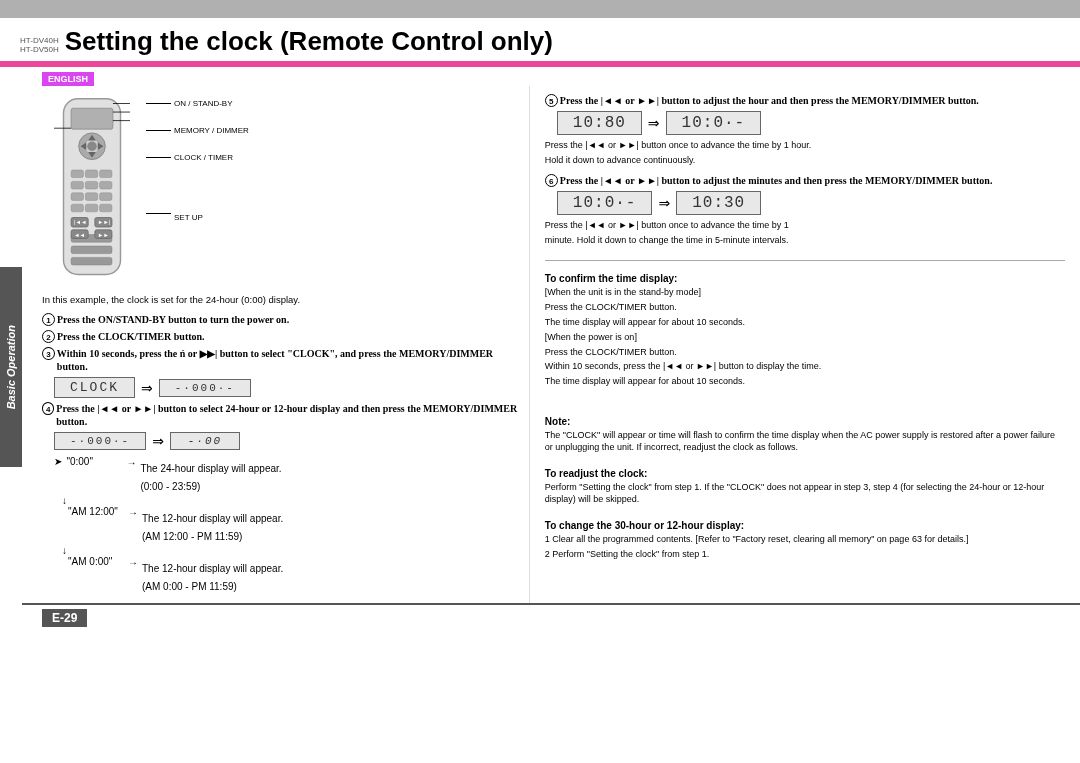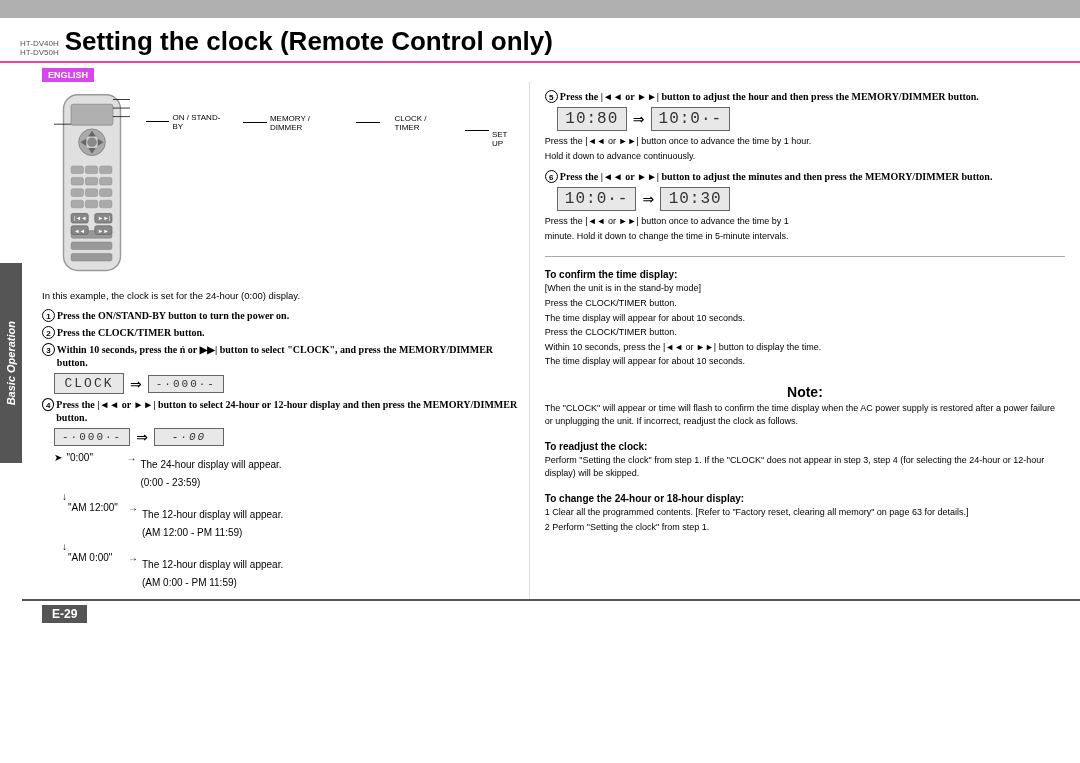--- a/index.html
+++ b/index.html
@@ -23,23 +23,23 @@
     
     .top-bar {
       width: 100%;
       height: 18px;
       background: #b0b0b0;
     }
 
     
     .header-section {
       display: flex;
-      align-items: flex-end;
+      align-items: center;
       padding: 8px 20px 4px 20px;
-      border-bottom: 2px solid #ec4899;
+      border-bottom: 6px solid #ec4899;
     }
 
     .model-labels {
       display: flex;
       flex-direction: column;
       font-size: 8px;
       color: #555;
       margin-top: 6px;
       margin-right: 6px;
     }
@@ -125,21 +125,21 @@
       align-items: center;
       gap: 6px;
       margin: 4px 0 4px 12px;
     }
 
     .display-box {
       border: 1px solid #666;
       background: #e8e8e8;
       font-family: 'Courier New', monospace;
       font-size: 13px;
-      padding: 2px 7px;
+      padding: 2px 15px;
       letter-spacing: 2px;
       min-width: 70px;
       text-align: center;
       color: #333;
     }
 
     .arrow-right {
       font-size: 14px;
       color: #000;
     }
@@ -236,23 +236,22 @@
     }
 
     .example-text {
       font-size: 9.5px;
       margin: 4px 0 4px 0;
       color: #000;
     }
 
     .note-text {
       font-weight: bold;
-      font-size: 14px;
-      margin-top: 8px;
-      text-align: center;
+      font-size: 10px;
+      margin-top: 20px;
     }
 
     .num-circle {
       display: inline-block;
       width: 13px;
       height: 13px;
       border: 1px solid #000;
       border-radius: 50%;
       text-align: center;
       line-height: 13px;
@@ -353,30 +352,30 @@
 
             <text x="31" y="137" font-size="6" fill="#fff">|◄◄</text>
             <text x="56" y="137" font-size="6" fill="#fff">►►|</text>
 
             <rect x="28" y="143" width="18" height="9" rx="2" fill="#888" stroke="#666" stroke-width="0.8"></rect>
             <rect x="53" y="143" width="18" height="9" rx="2" fill="#888" stroke="#666" stroke-width="0.8"></rect>
             <text x="31" y="150" font-size="6" fill="#fff">◄◄</text>
             <text x="56" y="150" font-size="6" fill="#fff">►►</text>
           </svg>
 
-          <div style="margin-left:4px; font-size:8px; display:flex; flex-direction:row; gap:16px; padding-top:5px;">
+          <div style="margin-left:4px; font-size:8px; display:flex; flex-direction:column; gap:16px; padding-top:5px;">
             <div style="display:flex;align-items:center;">
               <span style="width:25px;height:1px;background:#000;display:inline-block;margin-right:3px;"></span>
               <span>ON / STAND-BY</span>
             </div>
             <div style="display:flex;align-items:center;margin-top:2px;">
               <span style="width:25px;height:1px;background:#000;display:inline-block;margin-right:3px;"></span>
               <span>MEMORY / DIMMER</span>
             </div>
-            <div style="display:flex;align-items:center;margin-top:2px;gap:12px;">
+            <div style="display:flex;align-items:center;margin-top:2px;">
               <span style="width:25px;height:1px;background:#000;display:inline-block;margin-right:3px;"></span>
               <span>CLOCK / TIMER</span>
             </div>
             <div style="display:flex;align-items:flex-start;margin-top:35px;">
               <span style="width:25px;height:1px;background:#000;display:inline-block;margin-right:3px;"></span>
               <span>SET UP</span>
             </div>
           </div>
         </div>
 
@@ -483,37 +482,38 @@
           <p class="small-text">minute. Hold it down to change the time in 5-minute intervals.</p>
         </div>
 
         <hr style="border: none; border-top: 1px solid #aaa; margin: 6px 0;">
 
         <div class="step-section">
           <p class="section-title">To confirm the time display:</p>
           <p class="small-text">[When the unit is in the stand-by mode]</p>
           <p class="small-text">Press the CLOCK/TIMER button.</p>
           <p class="small-text">The time display will appear for about 10 seconds.</p>
+          <p class="small-text" style="margin-top:3px;">[When the power is on]</p>
           <p class="small-text">Press the CLOCK/TIMER button.</p>
           <p class="small-text">Within 10 seconds, press the |◄◄ or ►►| button to display the time.</p>
           <p class="small-text">The time display will appear for about 10 seconds.</p>
         </div>
 
         <div class="step-section">
           <p class="note-text">Note:</p>
           <p class="small-text">The "CLOCK" will appear or time will flash to confirm the time display when the AC power supply is restored after a power failure or unplugging the unit. If incorrect, readjust the clock as follows.</p>
         </div>
 
         <div class="step-section">
           <p class="section-title">To readjust the clock:</p>
           <p class="small-text">Perform "Setting the clock" from step 1. If the "CLOCK" does not appear in step 3, step 4 (for selecting the 24-hour or 12-hour display) will be skipped.</p>
         </div>
 
         <div class="step-section">
-          <p class="section-title">To change the 24-hour or 18-hour display:</p>
+          <p class="section-title">To change the 30-hour or 12-hour display:</p>
           <p class="small-text">1  Clear all the programmed contents. [Refer to "Factory reset, clearing all memory" on page 63 for details.]</p>
           <p class="small-text">2  Perform "Setting the clock" from step 1.</p>
         </div>
       </div>
 
     </div>
 
     <div class="bottom-bar">
       <span class="page-num">E-29</span>
     </div>

